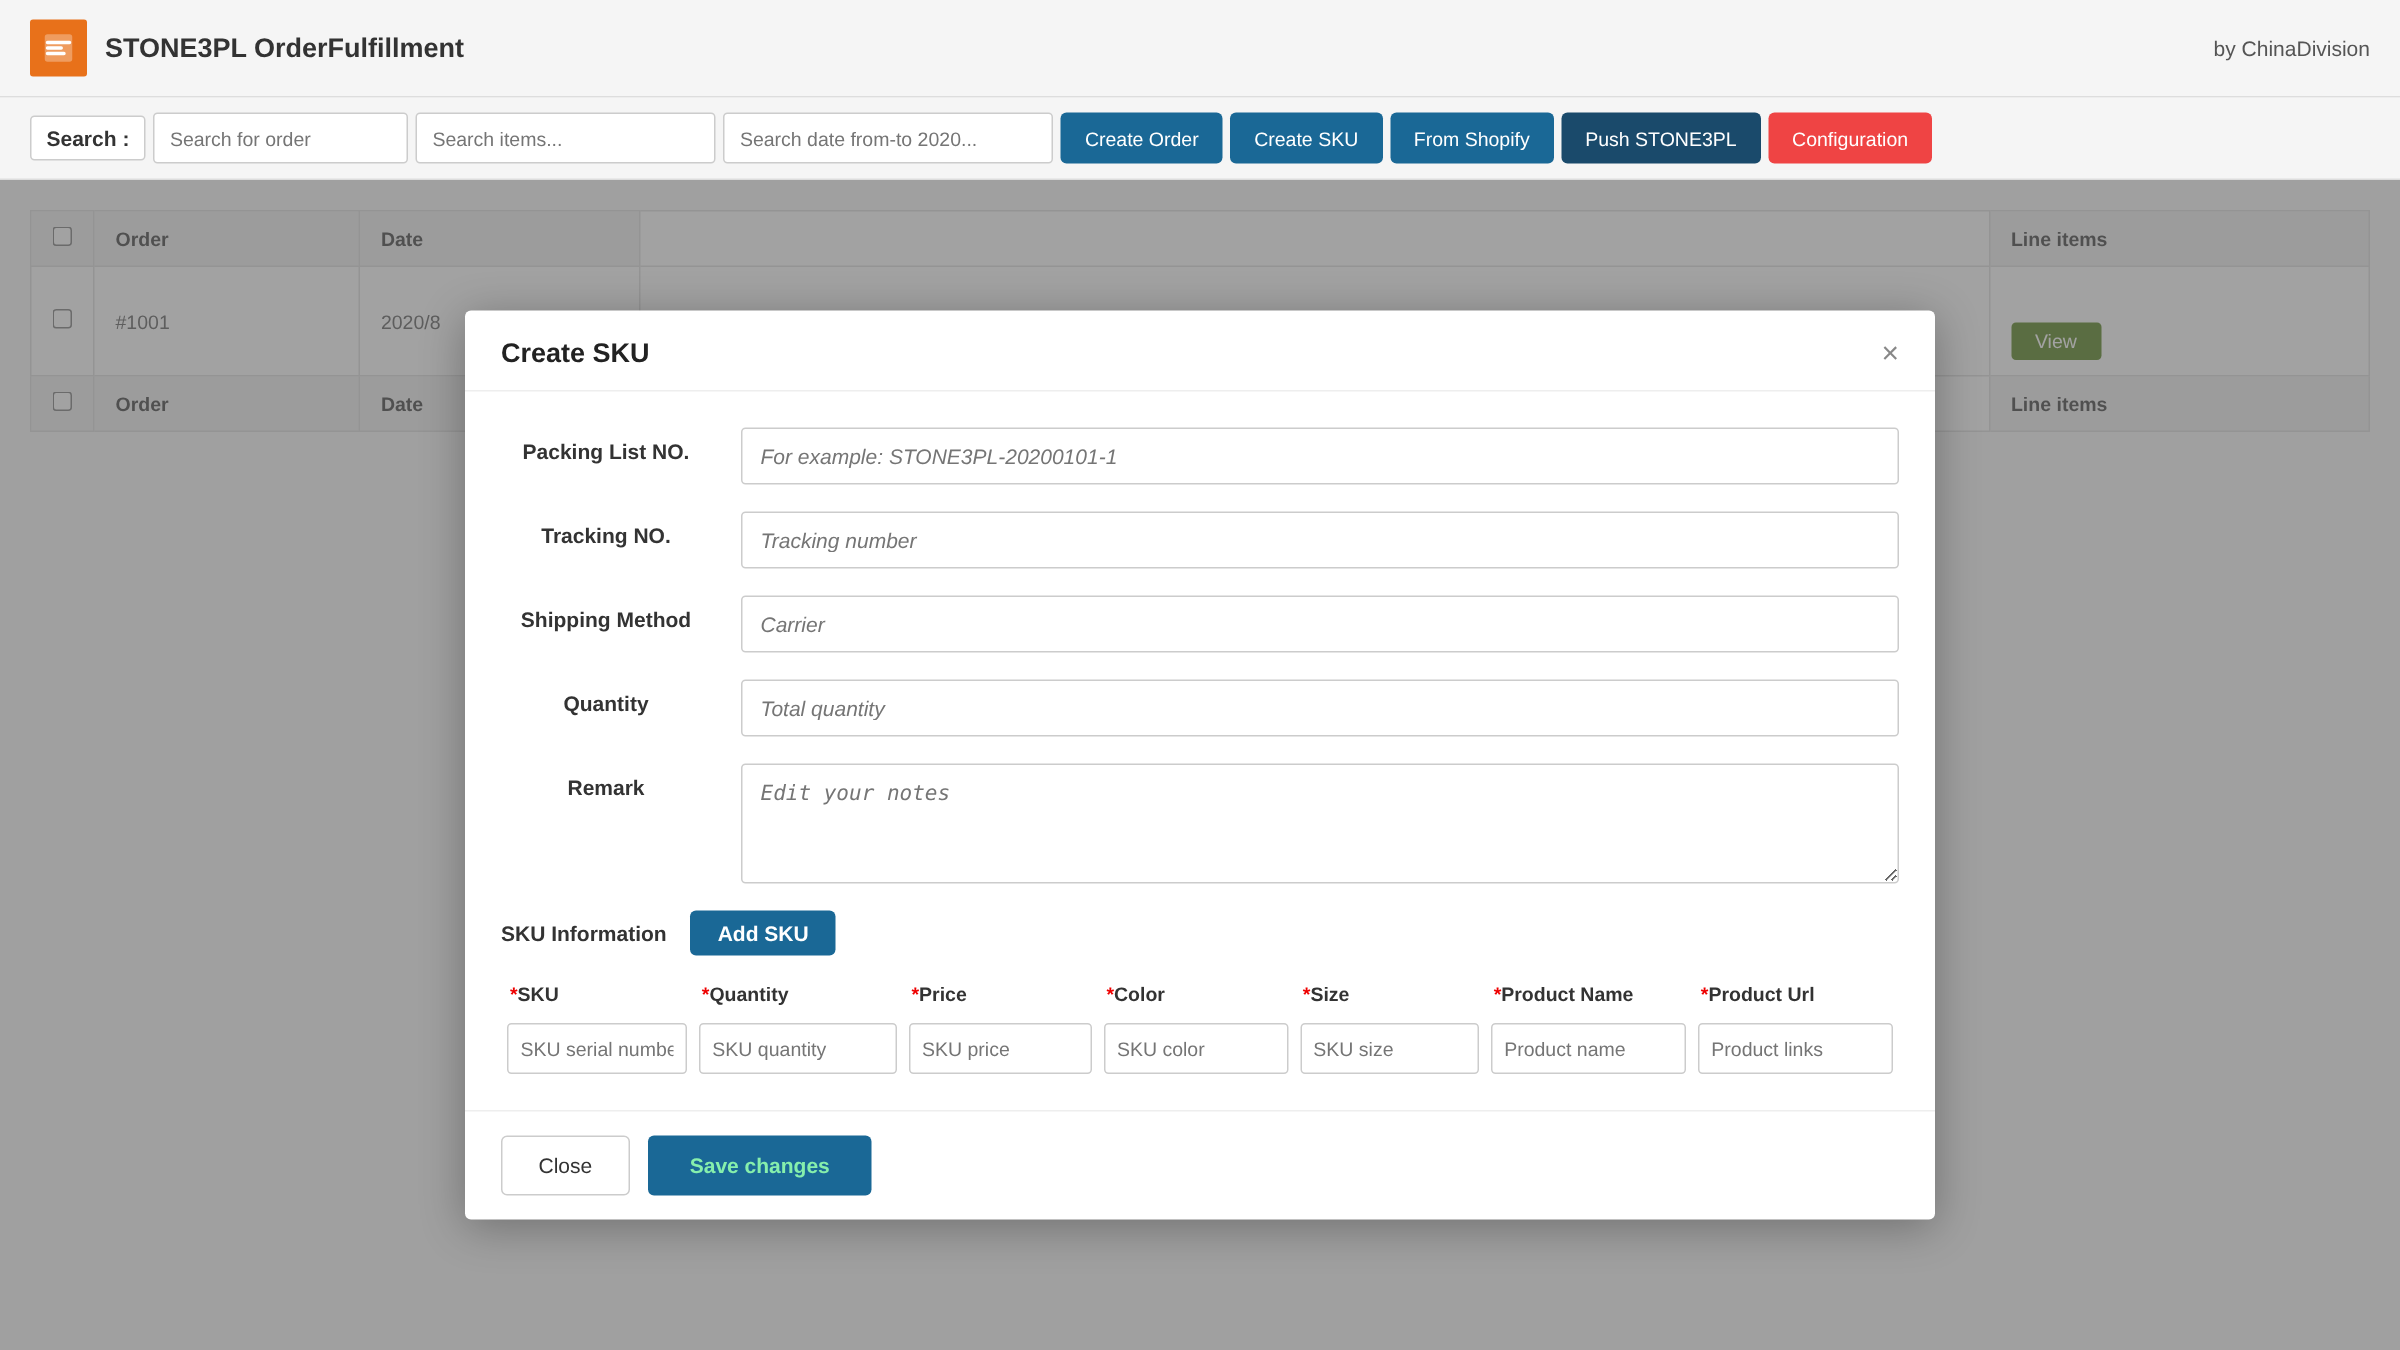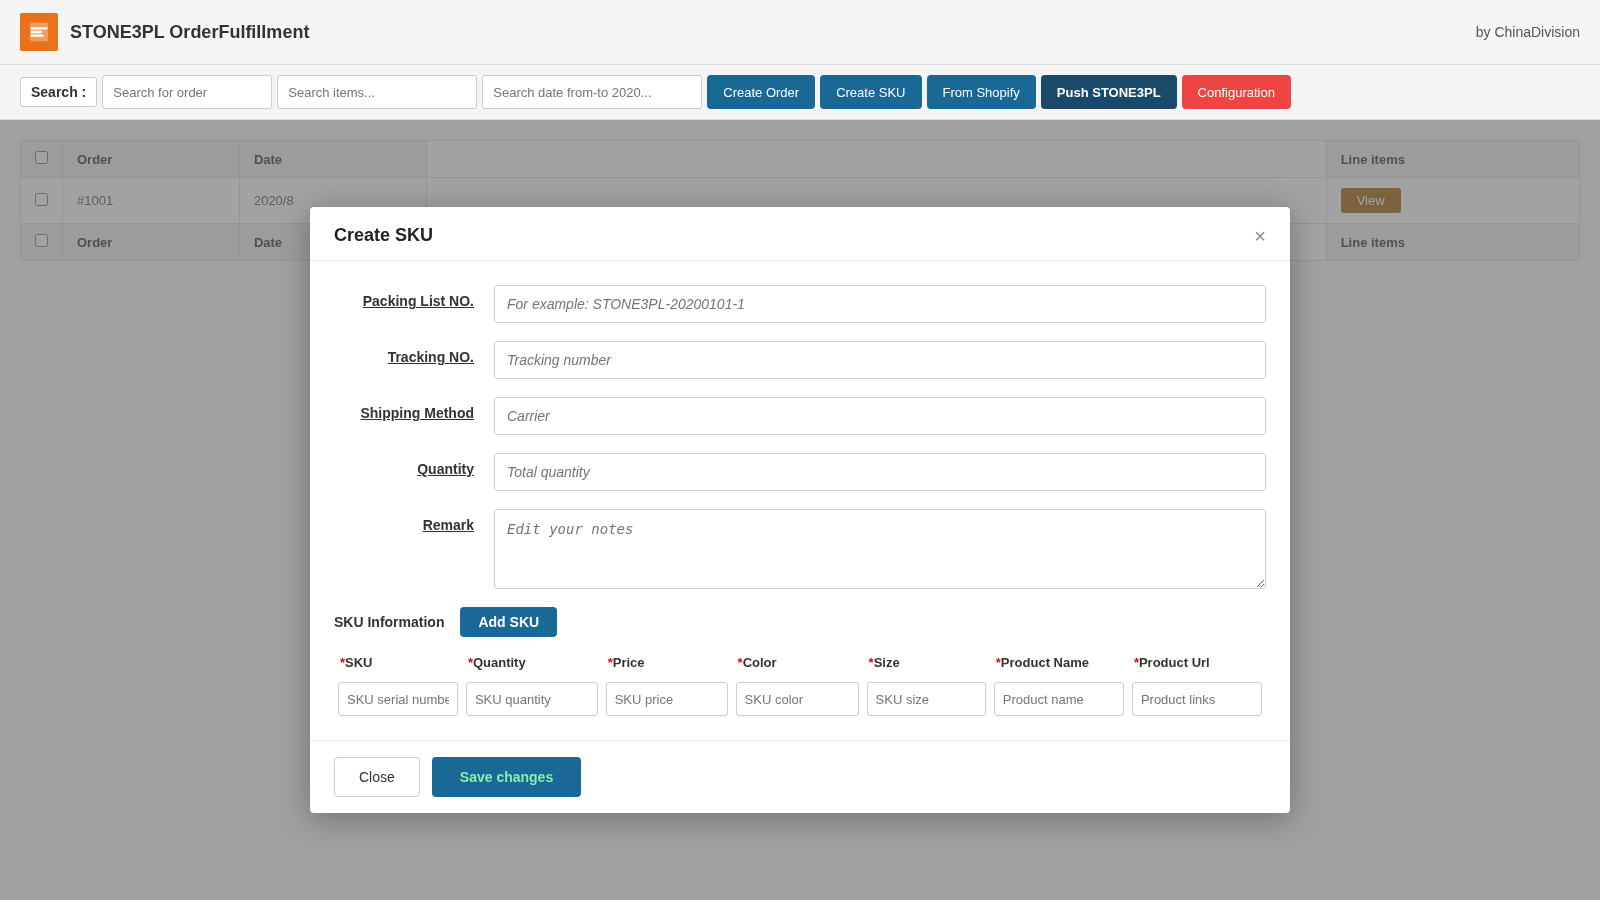--- a/index.html
+++ b/index.html
@@ -40,39 +40,39 @@
     .search-input {
       height: 34px; width: 170px; border: 1px solid #ccc; border-radius: 3px;
       padding: 0 10px; font-size: 13px; color: #999;
     }
     .btn-toolbar {
       height: 34px; padding: 0 16px; border: none; border-radius: 4px;
       font-size: 13px; cursor: pointer; color: white; font-weight: 500;
     }
     .btn-blue-mid { background: #1a6896; }
     .btn-config { background: #ef4444; }
-    .btn-dark { background: #1a4a6b; font-weight: bold; }
+    .btn-dark { background: #1a4a6b; }
 
     
     .main-bg {
       background: #f9f9f9;
       padding: 20px;
       height: calc(900px - 120px);
       position: relative;
     }
     .bg-table { width: 100%; border-collapse: collapse; background: white; }
     .bg-table th, .bg-table td {
       border: 1px solid #ddd; padding: 10px 14px; font-size: 13px; text-align: left;
     }
     .bg-table th { background: #f0f0f0; font-weight: bold; color: #333; }
     .bg-table td { color: #555; }
     .cb-col { width: 30px; }
     .view-btn {
-      background: #a16207; color: white; border: none; padding: 5px 16px;
-      border-radius: 3px; font-size: 13px; cursor: pointer;
+      background: #4d7c0f; color: white; border: none; padding: 5px 16px;
+      border-radius: 3px; font-size: 13px; cursor: pointer; margin-top: 27px;
     }
 
     
     .overlay {
       position: absolute;
       top: 0; left: 0; right: 0; bottom: 0;
       background: rgba(100,100,100,0.6);
       display: flex;
       align-items: center;
       justify-content: center;
@@ -107,24 +107,23 @@
       display: flex;
       align-items: flex-start;
       margin-bottom: 18px;
     }
     .form-label {
       width: 160px;
       padding-top: 8px;
       font-size: 14px;
       font-weight: bold;
       color: #333;
-      text-align: right;
+      text-align: center;
       padding-right: 20px;
       flex-shrink: 0;
-      text-decoration: underline;
     }
     .form-input {
       flex: 1;
       height: 38px;
       border: 1px solid #ccc;
       border-radius: 3px;
       padding: 0 12px;
       font-size: 14px;
       color: #999;
       outline: none;

